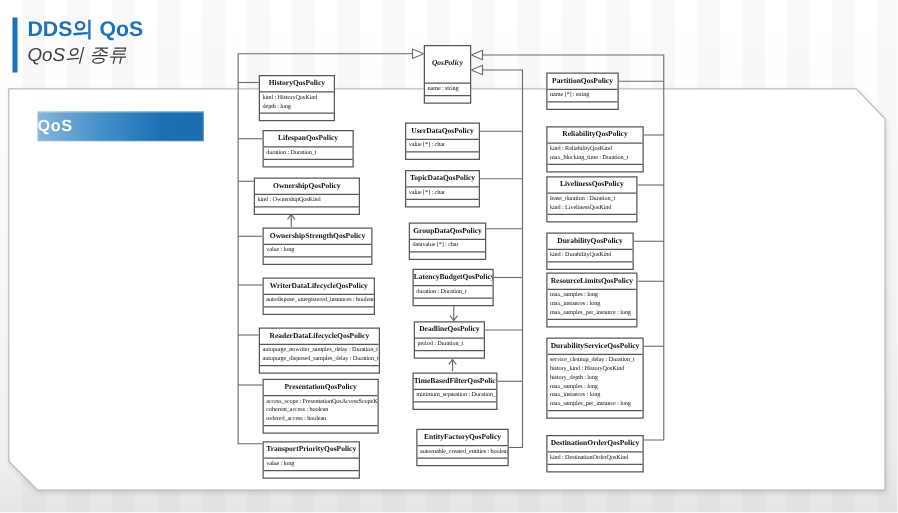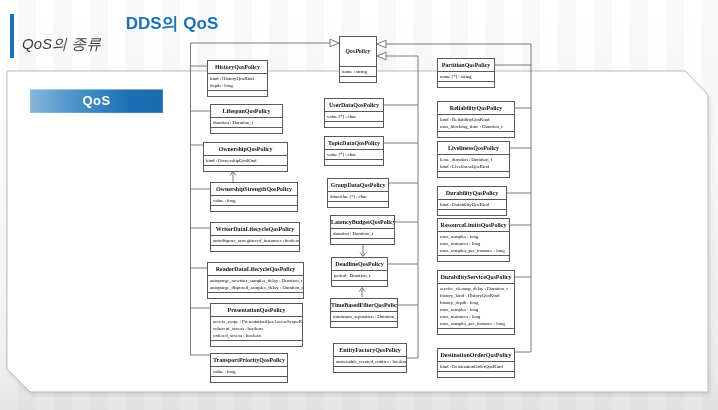--- a/index.html
+++ b/index.html
@@ -5,26 +5,26 @@
   html,body{margin:0;padding:0;}
   .page{position:relative;width:718px;height:410px;overflow:hidden;
         background:linear-gradient(180deg,#ffffff 0%,#fbfbfb 40%,#f1f1f1 88%,#e6e6e6 100%);
         font-family:"Liberation Sans",sans-serif;}
   .page::before{content:"";position:absolute;inset:0;
         background:repeating-linear-gradient(90deg,rgba(0,0,0,0) 0 18px,rgba(0,0,0,0.022) 18px 36px);
         pointer-events:none;}
   #panel-svg{position:absolute;left:0;top:0;filter:drop-shadow(1px 2px 2px rgba(0,0,0,0.12));}
   .title-block{position:absolute;left:10px;top:12px;}
   .accent-bar{position:absolute;left:0;top:2px;width:4px;height:44px;background:#1c72b8;}
-  .slide-title{position:absolute;left:12px;top:0;width:300px;font-size:17px;font-weight:bold;color:#1b72b9;white-space:nowrap;text-align:center;}
+  .slide-title{position:absolute;left:12px;top:0;width:300px;font-size:17px;font-weight:bold;color:#1b72b9;white-space:nowrap;}
   .slide-subtitle{position:absolute;left:12px;top:23px;width:300px;font-size:15px;color:#3f3f3f;white-space:nowrap;font-style:italic;}
   .qos-button{position:absolute;left:30px;top:89px;width:133px;height:24px;
         background:linear-gradient(90deg,#85b5dc 0%,#4a93c8 35%,#1b6fb3 75%,#1a6cae 100%);
         box-shadow:inset 0 1px 0 rgba(255,255,255,.35), inset 0 0 0 1px rgba(255,255,255,.15);
-        color:#ffffff;font-size:13px;font-weight:bold;text-align:center;line-height:24px;letter-spacing:.5px;}
+        color:#ffffff;font-size:13px;font-weight:bold;text-align:left;line-height:24px;letter-spacing:.5px;}
   #connector-svg{position:absolute;left:0;top:0;}
   #connector-svg path{stroke:#6b6b6b;stroke-width:0.9;fill:none;}
   #connector-svg polygon{fill:#ffffff;stroke:#6b6b6b;stroke-width:0.9;}
   .uml-class{position:absolute;box-sizing:border-box;background:#ffffff;border:1px solid #585858;
         font-family:"Liberation Serif",serif;color:#111;}
   .uml-title{height:12px;line-height:12px;text-align:center;font-weight:bold;font-size:6px;
         border-bottom:1px solid #585858;white-space:nowrap;overflow:hidden;}
   .uml-class.abstract .uml-title{font-style:italic;display:flex;align-items:center;justify-content:center;}
   .uml-attrs{border-bottom:1px solid #585858;padding:1px 0;}
   .uml-attr{font-size:5px;line-height:7px;padding:0 2px;white-space:nowrap;overflow:hidden;letter-spacing:-0.1px;}

